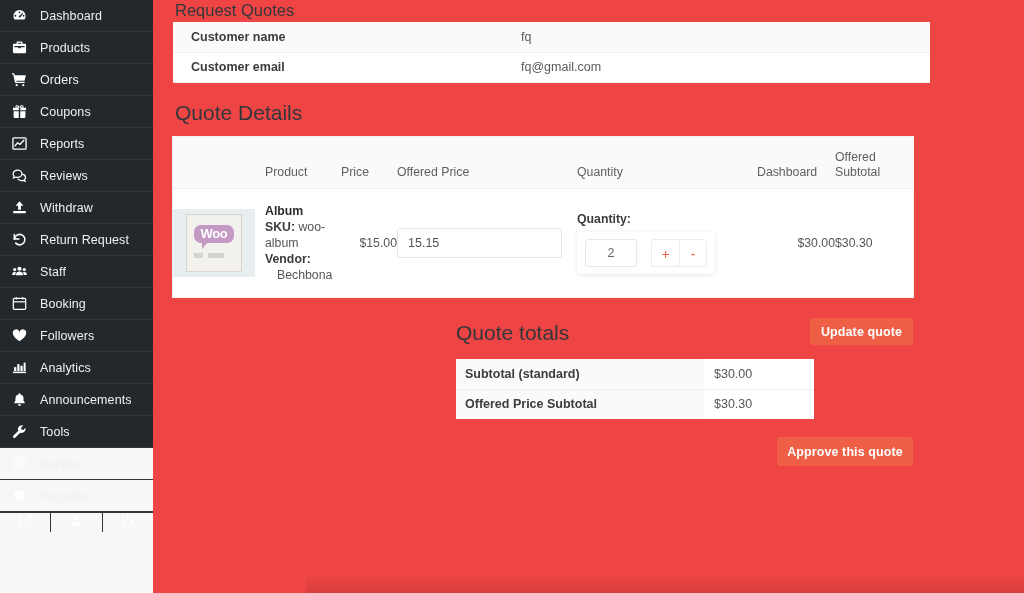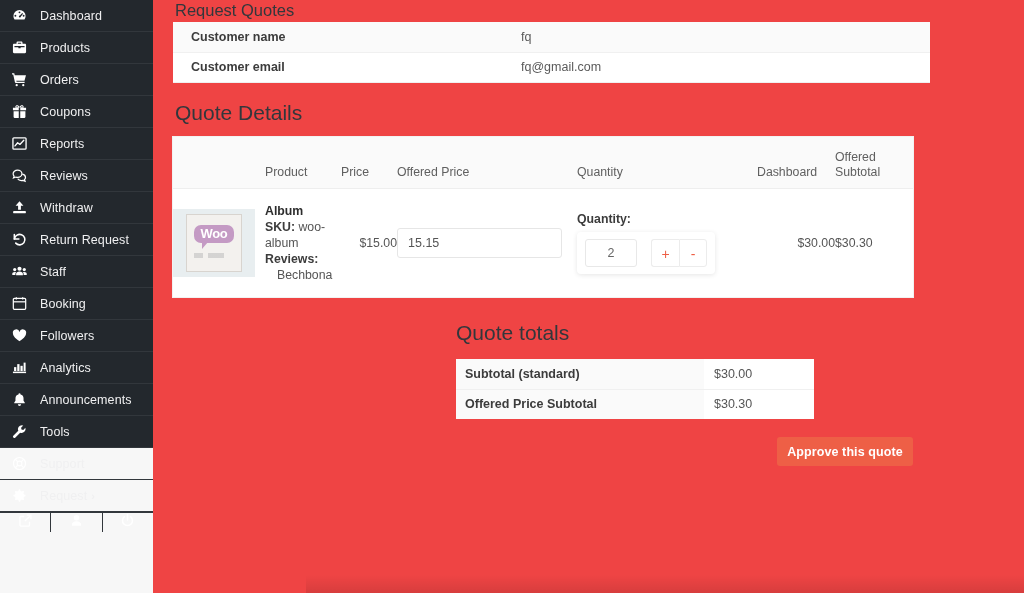--- a/index.html
+++ b/index.html
@@ -578,21 +578,21 @@
               <div class="thumb">
                 <div class="thumb-inner">
                   <span class="woo-bubble">Woo</span>
                   <span class="woo-lines"></span>
                 </div>
               </div>
             </td>
             <td class="prod-cell">
               <div class="prod-name">Album</div>
               <div><span class="prod-lab">SKU:</span> <span>woo-album</span></div>
-              <div><span class="prod-lab">Reviews:</span><span class="vendor-val">Bechbona</span></div>
+              <div><span class="prod-lab">Vendor:</span><span class="vendor-val">Bechbona</span></div>
             </td>
             <td class="price-cell">$15.00</td>
             <td class="c-offer">
               <input class="offer-input" type="text" value="15.15" style="">
             </td>
             <td class="c-qty">
               <span class="qty-label">Quantity:</span>
               <span class="qty-wrap">
                 <input class="qty-input" type="text" value="2" style="">
                 <span class="qty-btns">
@@ -602,20 +602,21 @@
               </span>
             </td>
             <td class="sub-cell">$30.00</td>
             <td class="osub-cell">$30.30</td>
           </tr>
         </tbody>
       </table>
 
       <div class="totals-area">
         <h2 class="totals-title">Quote totals</h2>
+        <button class="btn btn-update">Update quote</button>
 
         <table class="totals">
           <tbody>
             <tr>
               <td class="tk">Subtotal (standard)</td>
               <td class="tv">$30.00</td>
             </tr>
             <tr>
               <td class="tk">Offered Price Subtotal</td>
               <td class="tv">$30.30</td>

